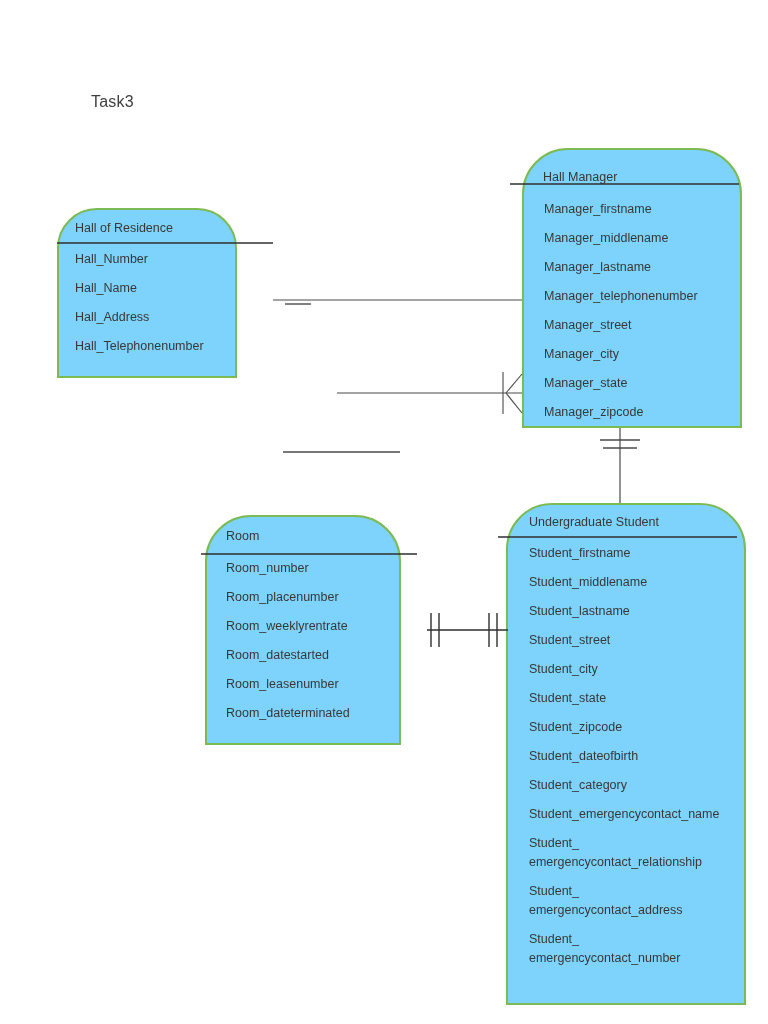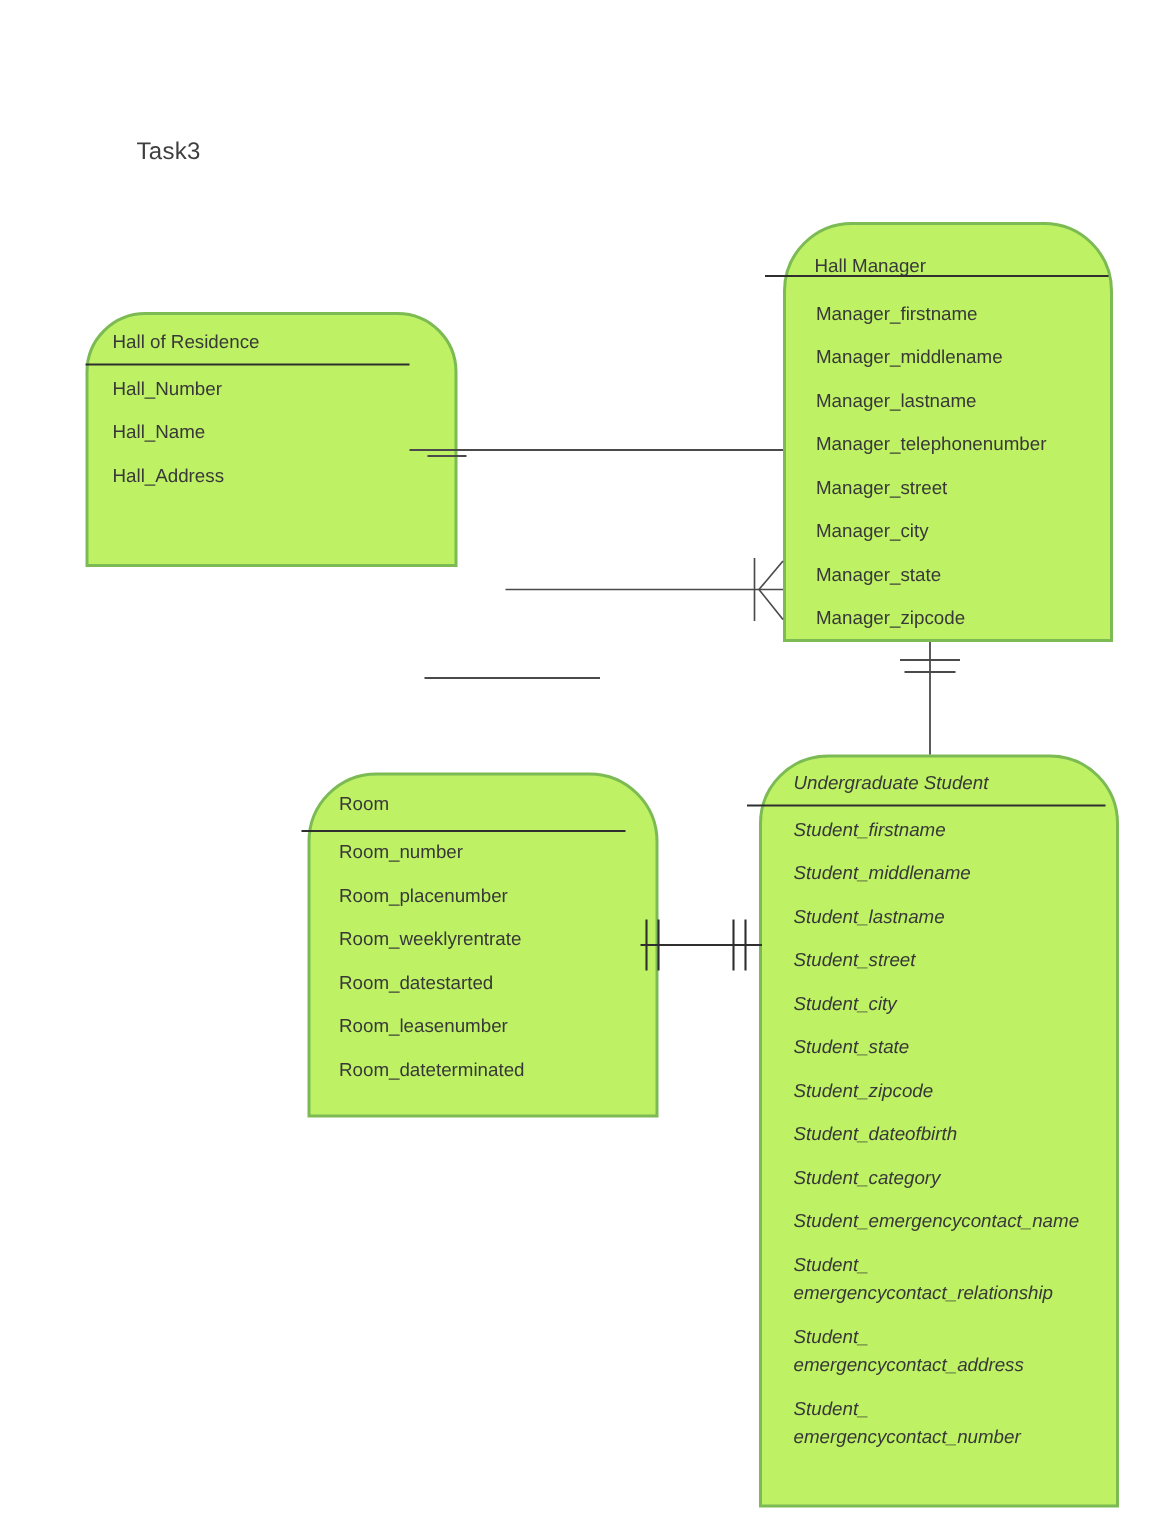--- a/index.html
+++ b/index.html
@@ -18,21 +18,21 @@
   .task-label {
     position: absolute;
     left: 91px;
     top: 93px;
     font-size: 16px;
     color: #3f3f3f;
     letter-spacing: 0.2px;
   }
   .entity {
     position: absolute;
-    background: #bef264;
+    background: #7dd3fc;
     border: 2px solid #7cba54;
     border-radius: 46px 46px 0 0;
     box-sizing: border-box;
   }
   .entity .title {
     position: absolute;
     font-size: 12.5px;
     color: #383838;
     white-space: nowrap;
   }
@@ -40,33 +40,33 @@
     position: absolute;
   }
   .attr {
     font-size: 12.5px;
     color: #383838;
     line-height: 19px;
     padding: 5px 0;
     white-space: pre-line;
   }
   
-  #e-hor { left: 57px; top: 208px; width: 248px; height: 170px; border-radius: 40px 40px 0 0; }
+  #e-hor { left: 57px; top: 208px; width: 180px; height: 170px; border-radius: 40px 40px 0 0; }
   #e-hor .title { top: 11px; left: 16px; }
   #e-hor .attr-list { top: 35px; left: 16px; }
   
   #e-hm { left: 522px; top: 148px; width: 220px; height: 280px; }
   #e-hm .title { top: 20px; left: 19px; }
   #e-hm .attr-list { top: 45px; left: 20px; }
   
-  #e-room { left: 205px; top: 515px; width: 234px; height: 230px; }
+  #e-room { left: 205px; top: 515px; width: 196px; height: 230px; }
   #e-room .title { top: 12px; left: 19px; }
   #e-room .attr-list { top: 37px; left: 19px; }
   
-  #e-us { left: 506px; top: 503px; width: 240px; height: 502px; font-style: italic; }
+  #e-us { left: 506px; top: 503px; width: 240px; height: 502px; }
   #e-us .title { top: 10px; left: 21px; }
   #e-us .attr-list { top: 34px; left: 21px; }
 
   #connector-overlay {
     position: absolute;
     left: 0;
     top: 0;
     width: 768px;
     height: 1024px;
     pointer-events: none;
@@ -78,20 +78,21 @@
 <div id="canvas">
 
   <div class="task-label">Task3</div>
 
   <div class="entity" id="e-hor">
     <div class="title">Hall of Residence</div>
     <div class="attr-list">
         <div class="attr">Hall_Number</div>
         <div class="attr">Hall_Name</div>
         <div class="attr">Hall_Address</div>
+        <div class="attr">Hall_Telephonenumber</div>
       </div>
   </div>
 
   <div class="entity" id="e-hm">
     <div class="title">Hall Manager</div>
     <div class="attr-list">
         <div class="attr">Manager_firstname</div>
         <div class="attr">Manager_middlename</div>
         <div class="attr">Manager_lastname</div>
         <div class="attr">Manager_telephonenumber</div>

